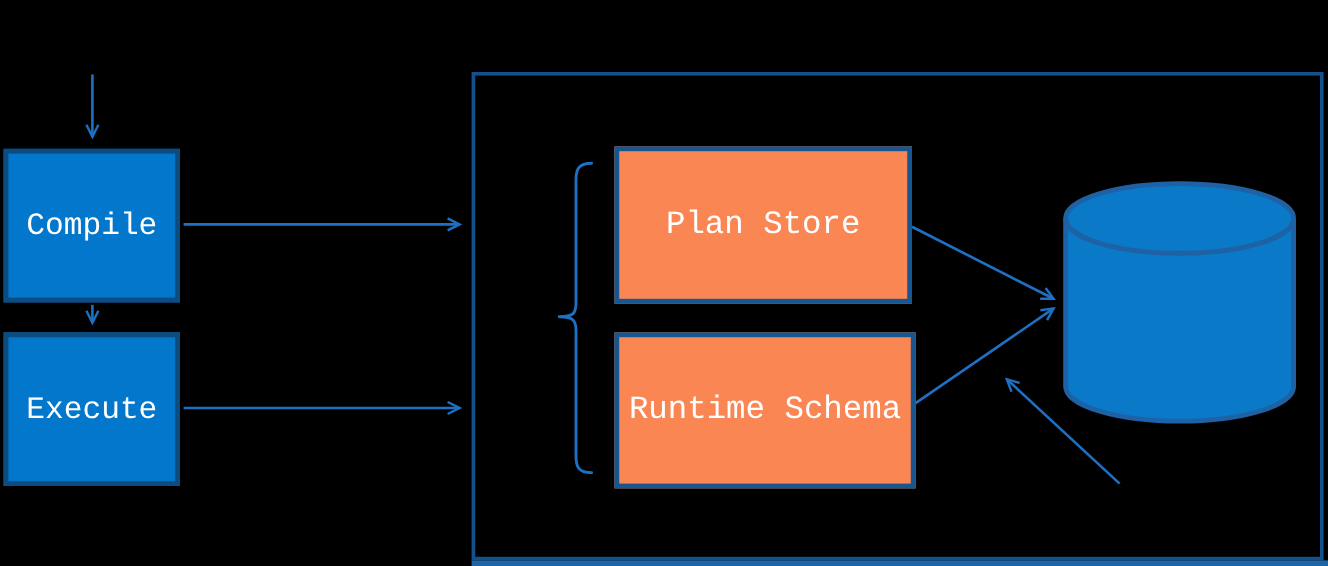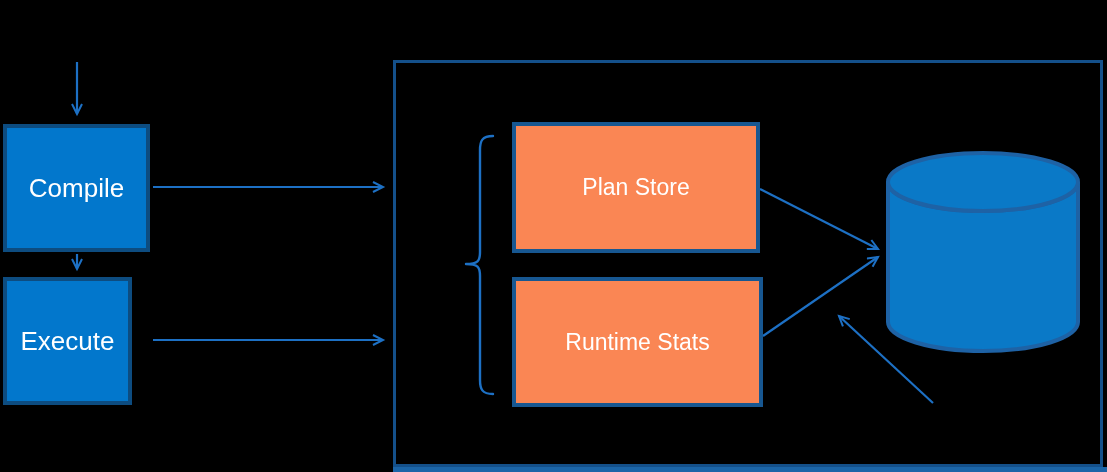--- a/index.html
+++ b/index.html
@@ -5,21 +5,21 @@
   html, body {
     margin: 0;
     padding: 0;
     background: #000;
   }
   .canvas {
     position: relative;
     width: 1107px;
     height: 472px;
     background: var(--background, #000);
-    font-family: Liberation Sans, sans-serif;
+    font-family: Liberation Mono, monospace;
     overflow: hidden;
   }
   .overlay {
     position: absolute;
     left: 0;
     top: 0;
     width: 1107px;
     height: 472px;
     pointer-events: none;
   }
@@ -41,21 +41,21 @@
     text-align: center;
   }
   .process {
     background: var(--process-fill, #0277cc);
     border: 4px solid var(--process-border, #0d4c80);
     font-size: 26px;
   }
   .store {
     background: var(--store-fill, #fa8654);
     border: 4px solid var(--store-border, #175791);
-    font-size: 23px;
+    font-size: 27px;
   }
   .container-box {
     position: absolute;
     box-sizing: border-box;
     border: 3px solid var(--container-border, #14508a);
     background: transparent;
   }
   .cyl-svg { position: absolute; overflow: visible; }
   .cyl-body, .cyl-top {
     fill: var(--cylinder-fill, #0a79c7);
@@ -75,21 +75,21 @@
   .cutoff-strip {
     position: absolute;
     left: 393px;
     top: 467px;
     width: 714px;
     height: 5px;
     background: var(--strip, #1b65a8);
   }
 
   #compile-box  { left: 3px;   top: 124px; width: 147px; height: 128px; }
-  #execute-box  { left: 3px;   top: 277px; width: 129px; height: 128px; }
+  #execute-box  { left: 3px;   top: 277px; width: 147px; height: 128px; }
   #query-store-container { left: 393px; top: 60px; width: 710px; height: 407px; }
   #plan-store-box    { left: 512px; top: 122px; width: 248px; height: 131px; }
   #runtime-stats-box { left: 512px; top: 277px; width: 251px; height: 130px; }
 </style>
 </head>
 <body>
 
 <div class="canvas">
 
   <svg class="overlay" viewBox="0 0 1107 472" xmlns="http://www.w3.org/2000/svg">
@@ -117,21 +117,21 @@
     <span>Compile</span>
   </div>
   <div id="execute-box" class="node process">
     <span>Execute</span>
   </div>
 
   <div id="plan-store-box" class="node store">
     <span>Plan Store</span>
   </div>
   <div id="runtime-stats-box" class="node store">
-    <span>Runtime Stats</span>
+    <span>Runtime Schema</span>
   </div>
 
   <svg class="cyl-svg" style="left:880px; top:147px;" width="206" height="212" viewBox="0 0 206 212" xmlns="http://www.w3.org/2000/svg">
     <path class="cyl-body" d="M8,35 L8,175 A95,29 0 0 0 198,175 L198,35 A95,29 0 0 1 8,35 Z"></path>
     <ellipse class="cyl-top" cx="103" cy="35" rx="95" ry="29"></ellipse>
   </svg>
 
   <div class="cutoff-strip"></div>
 
 </div>

